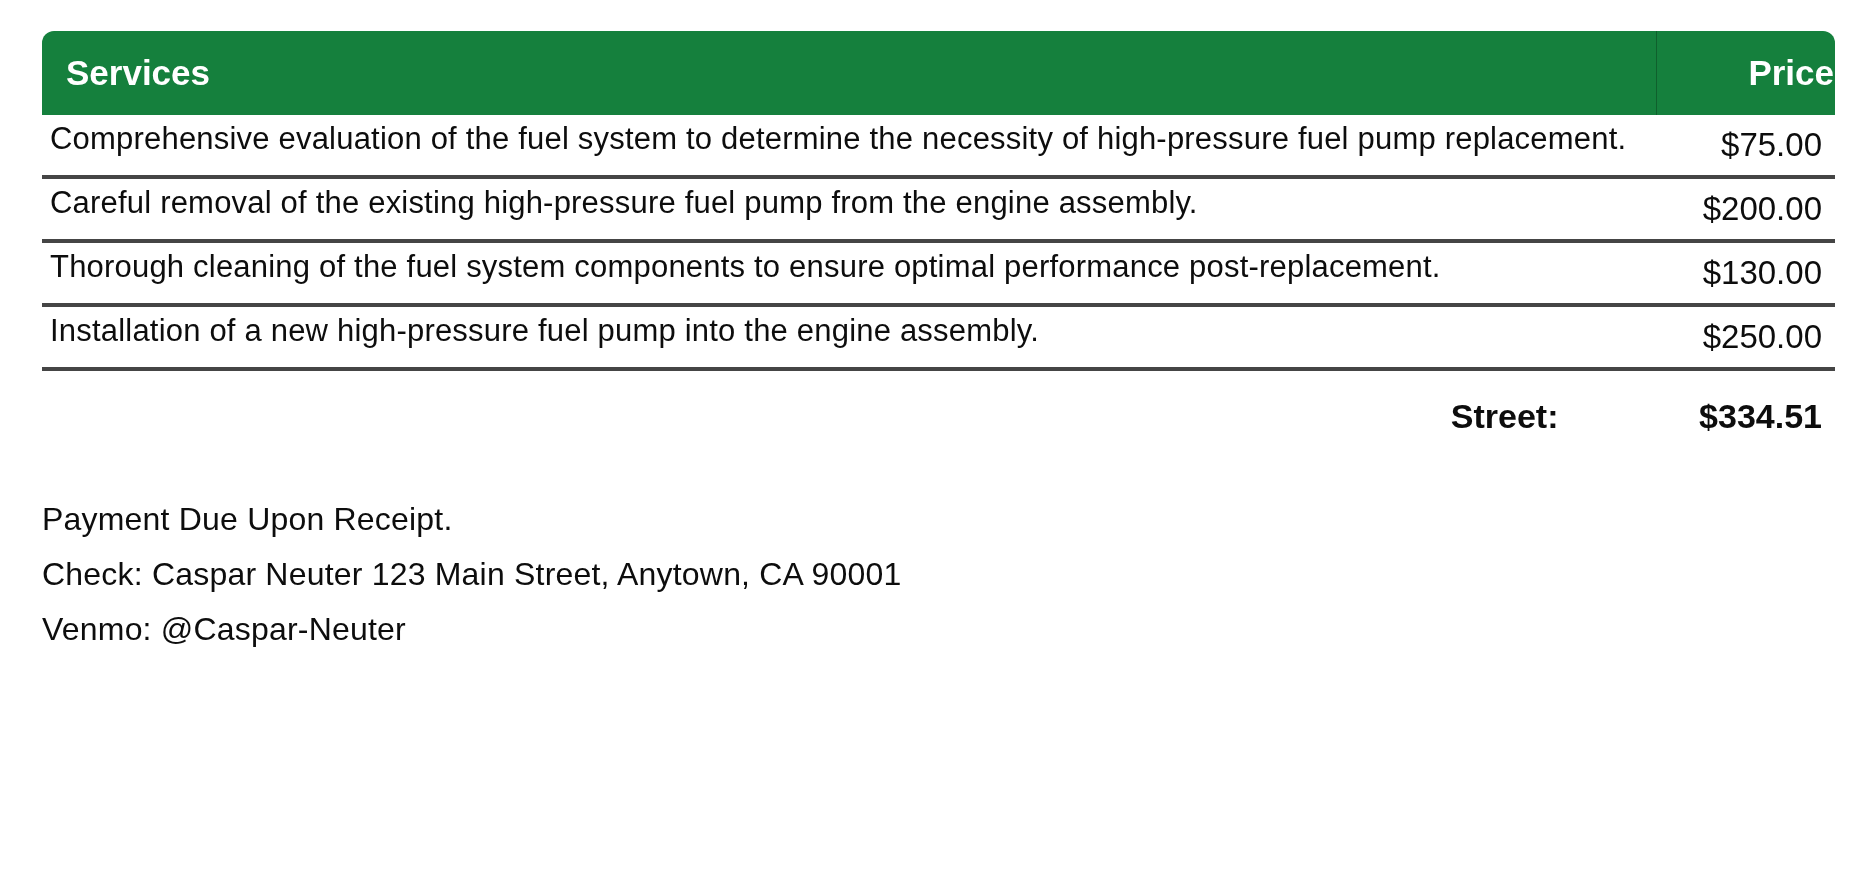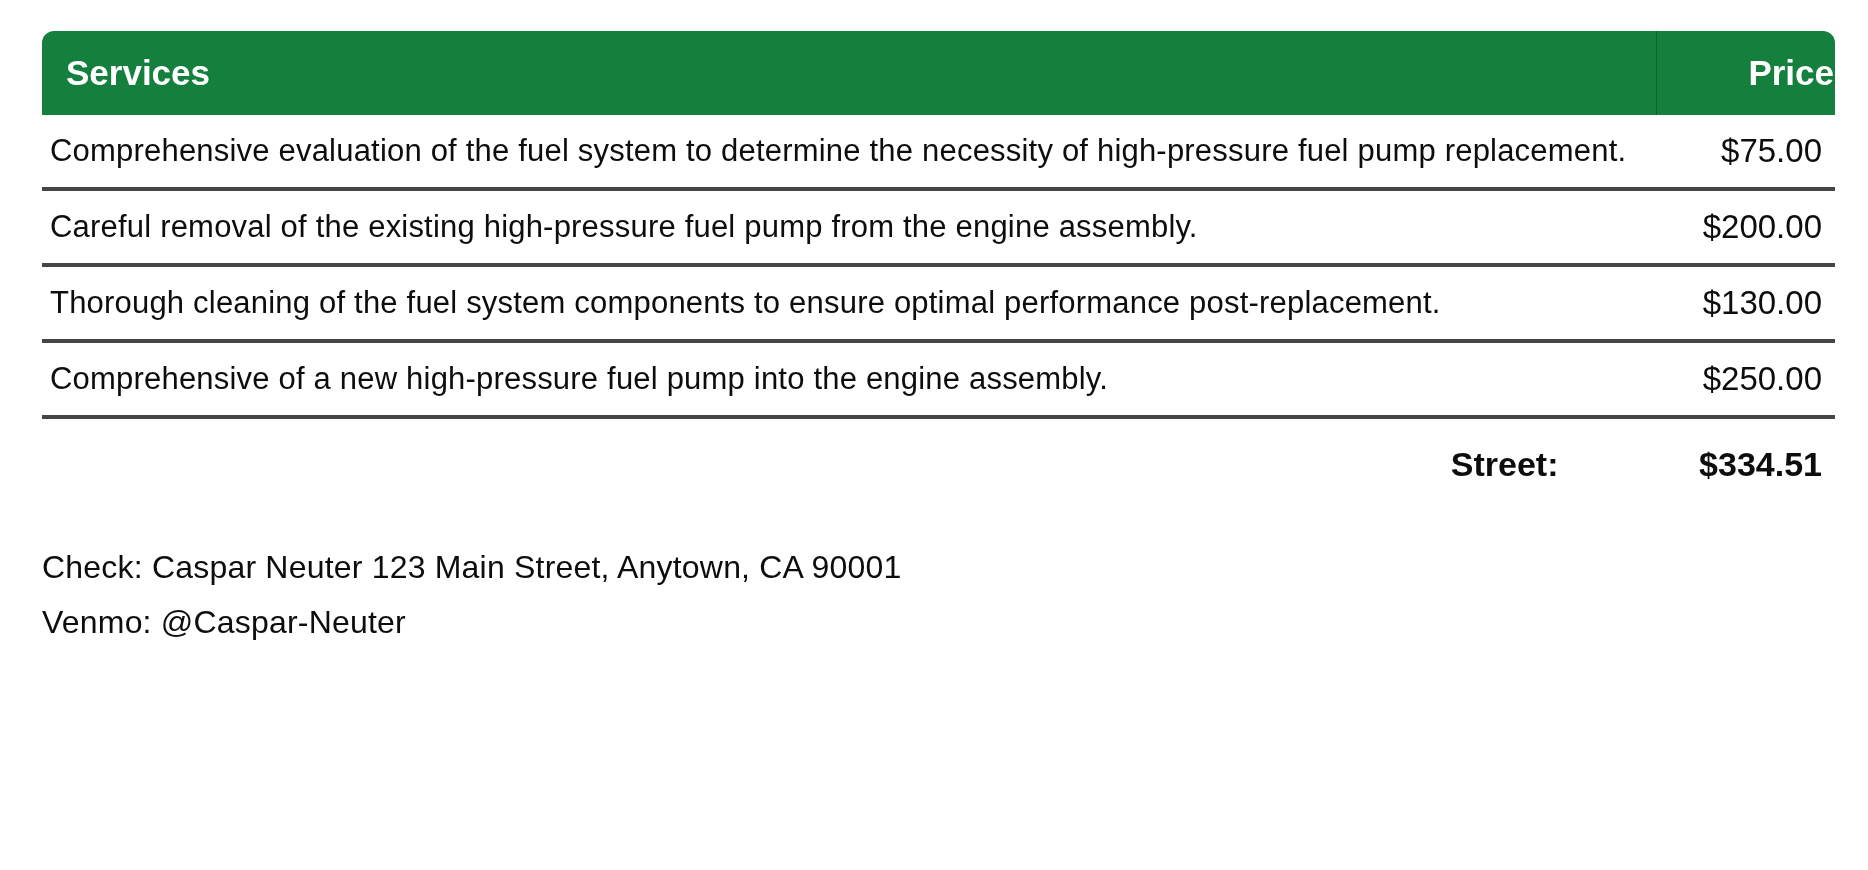--- a/index.html
+++ b/index.html
@@ -40,21 +40,21 @@
     width: 176px;
     border-radius: 0 12px 0 0;
     border-left: 1px solid rgba(0,0,0,0.25);
   }
   tbody td {
     border-bottom: 4px solid #454545;
   }
   td.td-desc {
     font-size: 31px;
     line-height: 46px;
-    padding: 13px 0 13px 8px;
+    padding: 1px 0 13px 8px;
     color: #0d0d0d;
     letter-spacing: 0.2px;
   }
   td.td-price {
     font-size: 33px;
     text-align: right;
     padding-right: 13px;
     vertical-align: middle;
     white-space: nowrap;
   }
@@ -106,28 +106,29 @@
       </tr>
       <tr>
         <td class="td-desc">Careful removal of the existing high-pressure fuel pump from the engine assembly.</td>
         <td class="td-price">$200.00</td>
       </tr>
       <tr>
         <td class="td-desc">Thorough cleaning of the fuel system components to ensure optimal performance post-replacement.</td>
         <td class="td-price">$130.00</td>
       </tr>
       <tr>
-        <td class="td-desc">Comprehensive of a new high-pressure fuel pump into the engine assembly.</td>
+        <td class="td-desc">Installation of a new high-pressure fuel pump into the engine assembly.</td>
         <td class="td-price">$250.00</td>
       </tr>
       <tr class="total-row">
         <td class="td-total-label">Street:</td>
         <td class="td-total-value">$334.51</td>
       </tr>
     </tbody>
   </table>
 
   <div class="terms">
+    <div class="terms-line">Payment Due Upon Receipt.</div>
     <div class="terms-line">Check: Caspar Neuter 123 Main Street, Anytown, CA 90001</div>
     <div class="terms-line">Venmo: @Caspar-Neuter</div>
   </div>
 
 </div>
 
 </body></html>

